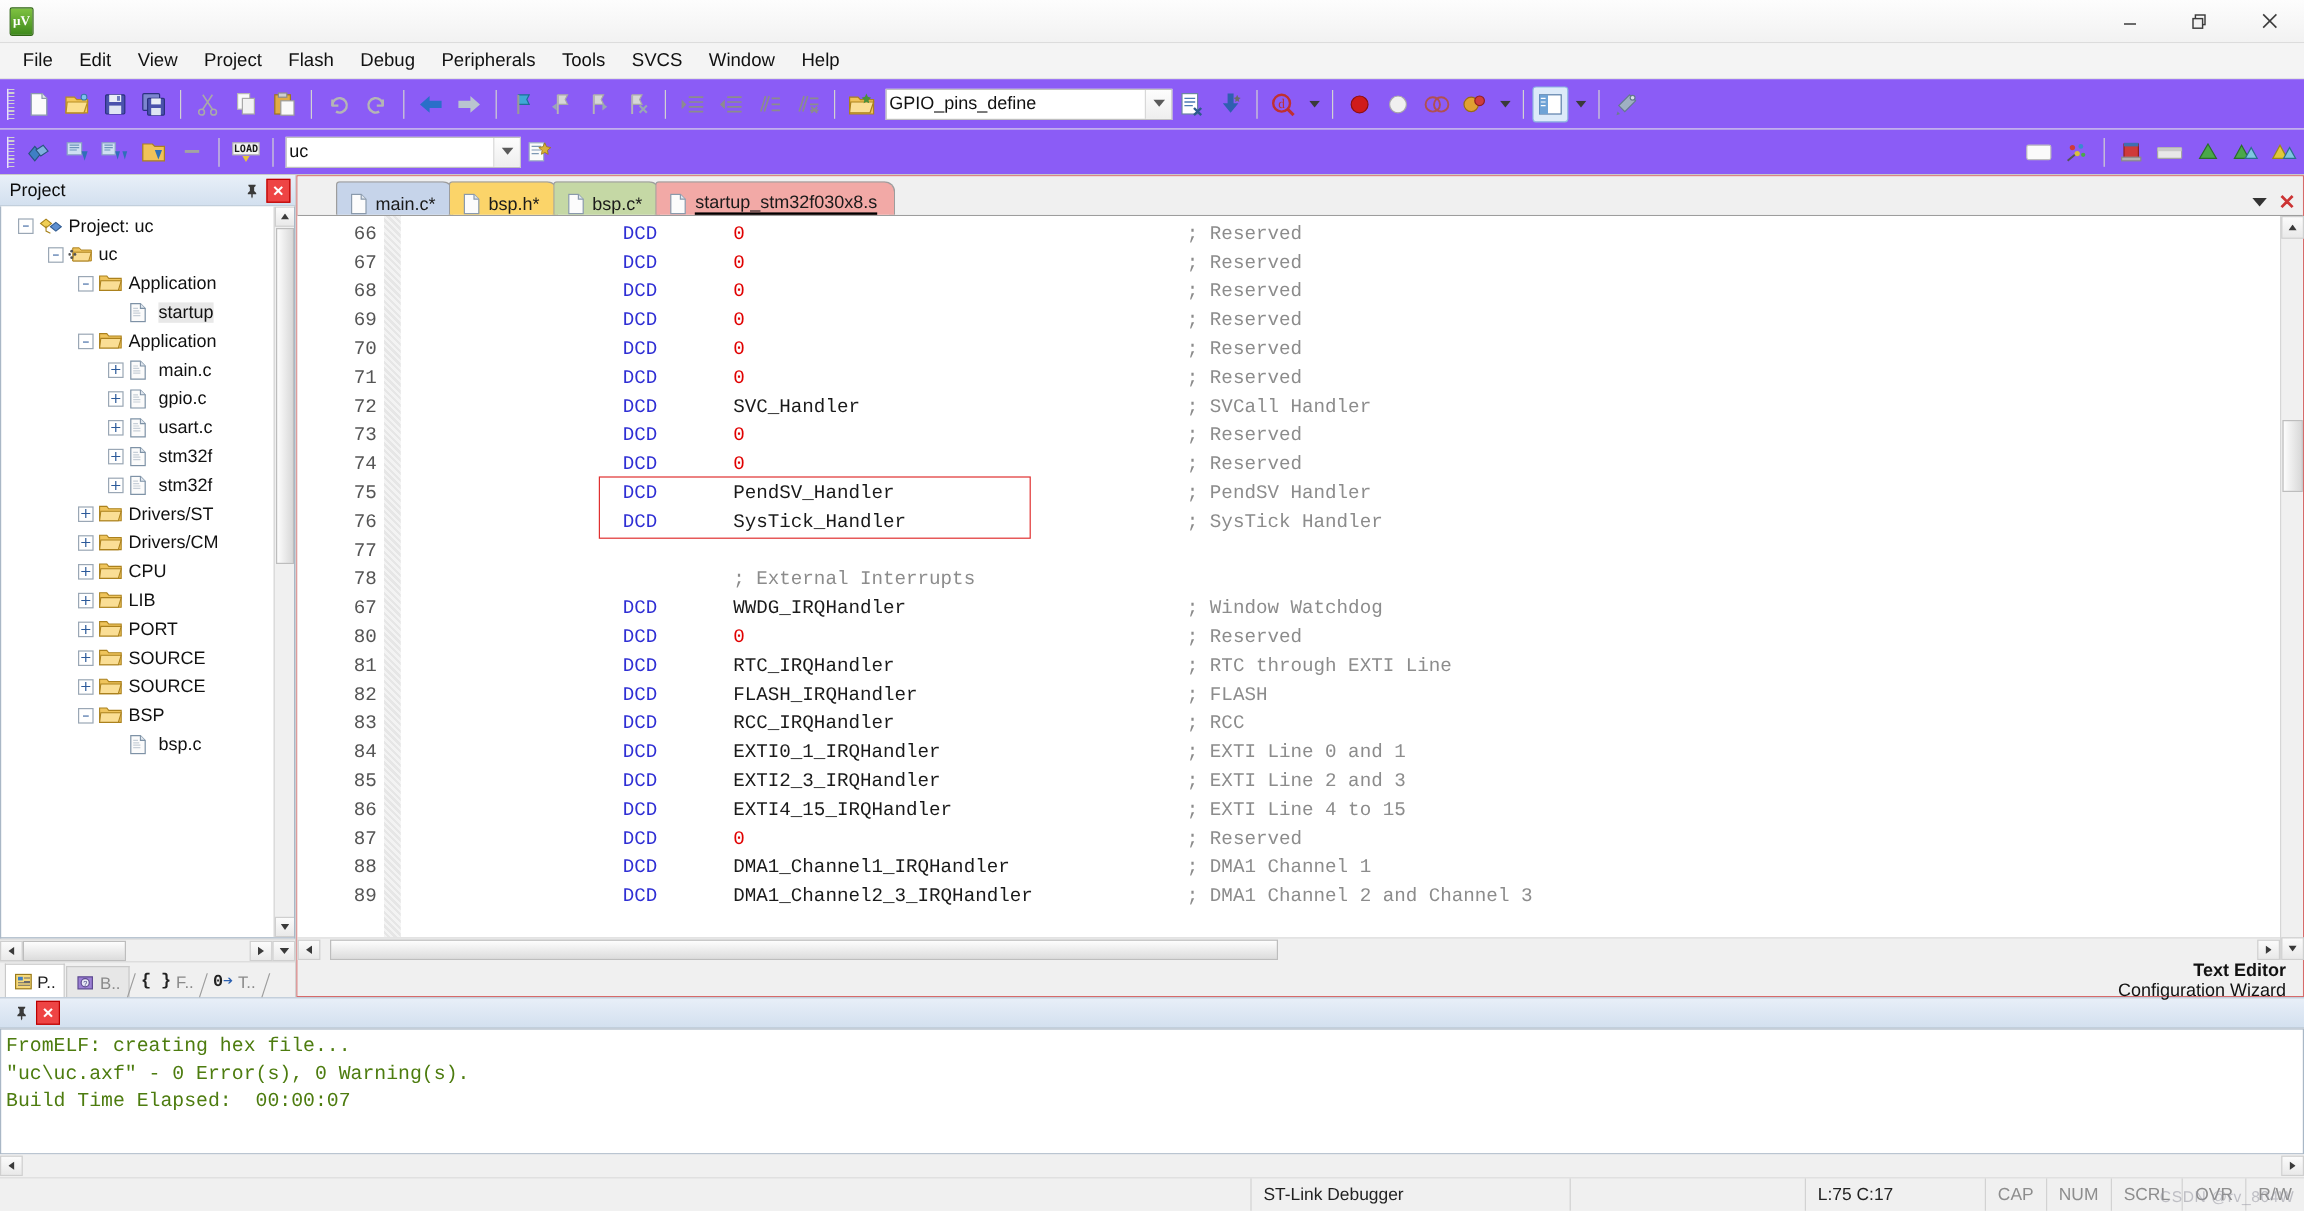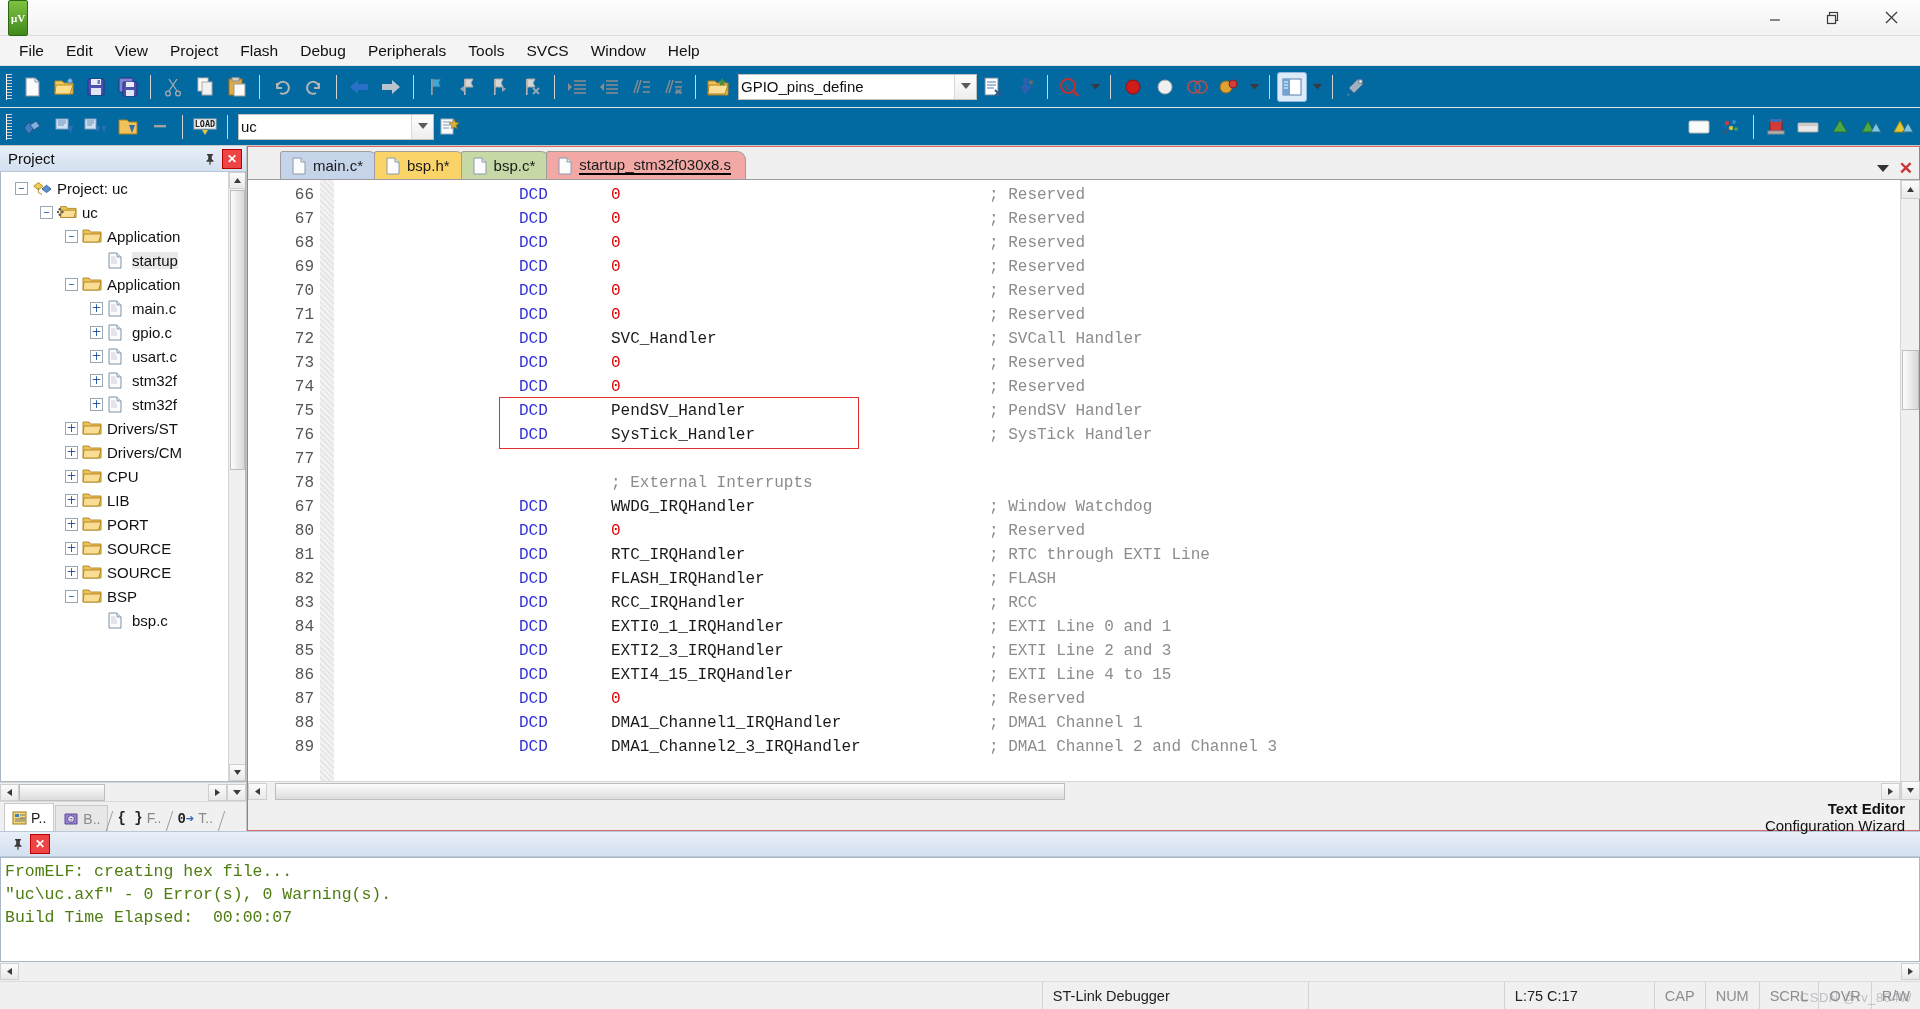--- a/index.html
+++ b/index.html
@@ -15,21 +15,21 @@
   .app { width: 1920px; height: 1009px; display: flex; flex-direction: column; background:#f0f0f0; }
 
   
   .titlebar {
     height: 36px; min-height:36px; display: flex; align-items: center;
     background: linear-gradient(#fdfdfd, #f2f2f2);
     border-bottom: 1px solid #dcdcdc;
     padding-left: 8px;
   }
   .app-logo {
-    width: 20px; height: 36px; margin-right: 9px; position: relative;
+    width: 20px; height: 24px; margin-right: 9px; position: relative;
     background: linear-gradient(#7fc241,#3f8a1c);
     border: 1px solid #2f6613; border-radius: 2px;
     color: #fff; font-size: 11px; font-weight: bold;
     display: flex; align-items: center; justify-content: center;
     font-family: "Liberation Serif", serif;
   }
   .title-text { font-size: 16.5px; color: #3a3a3a; letter-spacing: .1px; }
   .win-buttons { margin-left: auto; display: flex; height: 36px; }
   .win-btn {
     width: 58px; height: 36px; display: flex; align-items: center; justify-content: center;
@@ -42,21 +42,21 @@
     height: 30px; min-height:30px; display: flex; align-items: center;
     background: #f4f4f4; border-bottom: 1px solid #e2e2e2; padding-left: 8px;
   }
   .menu-item {
     padding: 4px 11px; font-size: 15.5px; color: #111; cursor: default;
   }
 
   
   .toolbar {
     height: 42px; min-height:42px; display: flex; align-items: center;
-    background: #0369a1; border-bottom: 1px solid #e6e6e6;
+    background: #8b5cf6; border-bottom: 1px solid #e6e6e6;
     padding-left: 4px;
   }
   .toolbar.row2 { height: 38px; min-height:38px; border-bottom: 1px solid #c8c8c8; }
   .grip {
     width: 6px; height: 26px; margin: 0 4px 0 2px;
     background-image: repeating-linear-gradient(
       to bottom, #cfcfcf 0 1px, transparent 1px 3px);
     border-left: 1px solid #fff;
   }
   .tb-sep { width: 1px; height: 24px; background: #d2d2d2; margin: 0 6px; }
@@ -155,21 +155,21 @@
   .proj-tab.active { background: #fff; color: #1a1a1a; height: 28px; }
 
   
   .editor-area { flex: 1; display: flex; flex-direction: column; min-width: 0;
     background:#f0f0f0; border: 1px solid #d66a6a; margin:0; }
   .editor-tabbar {
     height: 32px; min-height:32px; display: flex; align-items: flex-end;
     background: #f0f0f0; padding-left: 32px; position: relative;
   }
   .etab {
-    height: 28px; display: flex; align-items: center; gap: 6px;
+    height: 28px; display: flex; align-items: flex-end; gap: 6px;
     padding: 0 14px 0 10px; font-size: 15px; color: #1a1a1a;
     border: 1px solid #9d9d9d; border-bottom: none;
     border-radius: 3px 9px 0 0; margin-right: -4px;
     position: relative;
   }
   .etab .dociconSVG { flex: none; }
   .etab.t-blue { background: #c6d4ea; }
   .etab.t-yellow { background: #fbd469; z-index: 2; }
   .etab.t-green { background: #c5d8a5; z-index: 3; }
   .etab.t-red { background: #f2a9a6; z-index: 4; font-weight: normal; }

